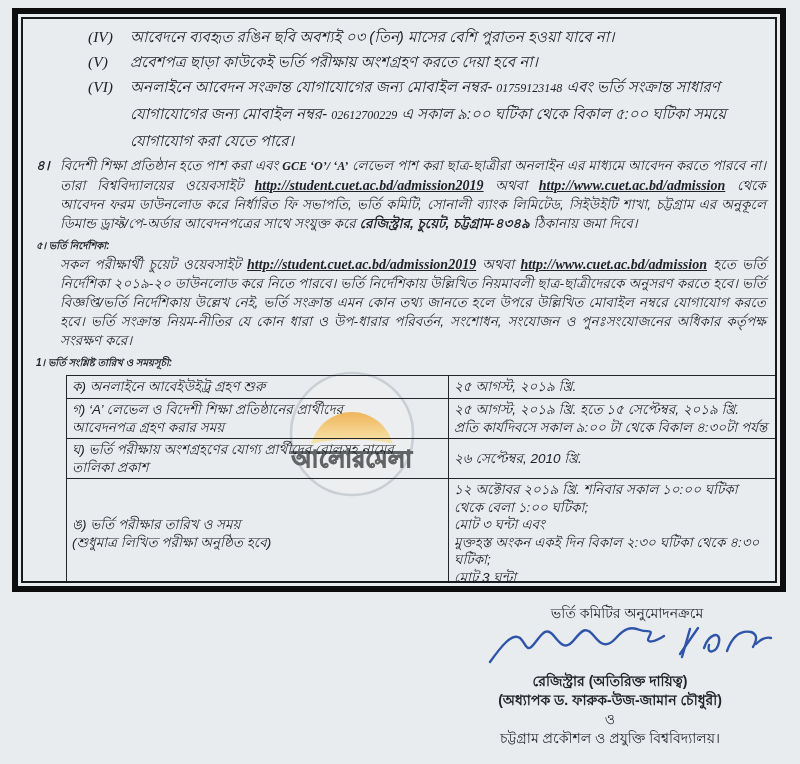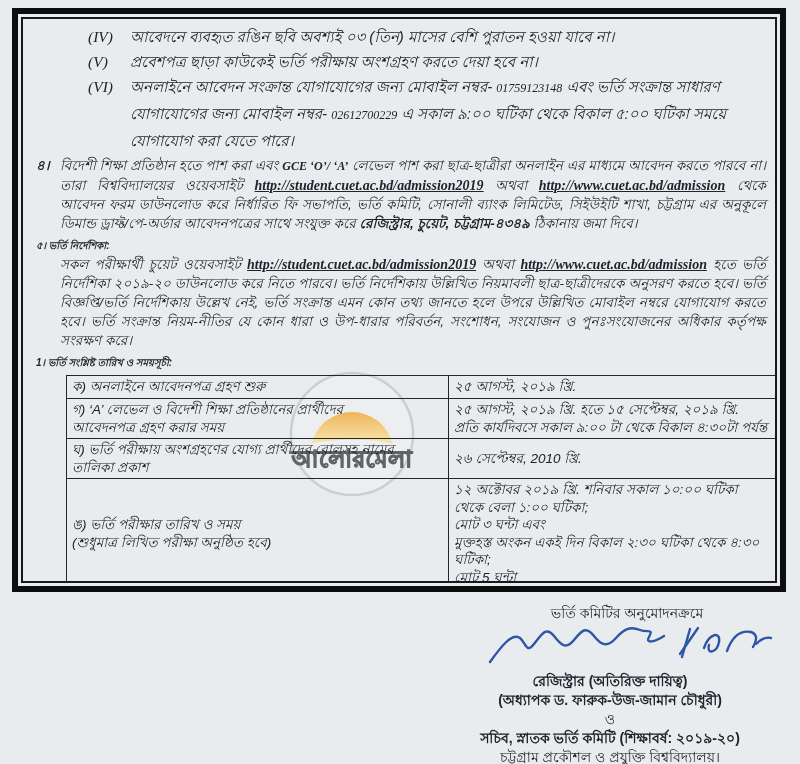--- a/index.html
+++ b/index.html
@@ -98,56 +98,55 @@
     </div>
 
     <div class="sec-heading">৫। ভর্তি নির্দেশিকা:</div>
     <div class="sec-body"><span>সকল পরীক্ষার্থী চুয়েট ওয়েবসাইট </span><span class="link">http://student.cuet.ac.bd/admission2019</span><span> অথবা </span><span class="link">http://www.cuet.ac.bd/admission</span><span> হতে ভর্তি নির্দেশিকা ২০১৯-২০ ডাউনলোড করে নিতে পারবে। ভর্তি নির্দেশিকায় উল্লিখিত নিয়মাবলী ছাত্র-ছাত্রীদেরকে অনুসরণ করতে হবে। ভর্তি বিজ্ঞপ্তি/ভর্তি নির্দেশিকায় উল্লেখ নেই, ভর্তি সংক্রান্ত এমন কোন তথ্য জানতে হলে উপরে উল্লিখিত মোবাইল নম্বরে যোগাযোগ করতে হবে। ভর্তি সংক্রান্ত নিয়ম-নীতির যে কোন ধারা ও উপ-ধারার পরিবর্তন, সংশোধন, সংযোজন ও পুনঃসংযোজনের অধিকার কর্তৃপক্ষ সংরক্ষণ করে।</span></div>
 
     <div class="sec-heading">1। ভর্তি সংশ্লিষ্ট তারিখ ও সময়সূচী:</div>
 
     <table class="schedule">
       <tbody>
         <tr class="r1">
-          <td class="c-label">ক) অনলাইনে আবেদনপত্র গ্রহণ শুরু</td>
+          <td class="c-label">ক) অনলাইনে আবেইউইট্র গ্রহণ শুরু</td>
           <td class="c-value">২৫ আগস্ট, ২০১৯ খ্রি.</td>
         </tr>
         <tr class="r3">
           <td class="c-label">গ) ‘A’ লেভেল ও বিদেশী শিক্ষা প্রতিষ্ঠানের প্রার্থীদের
 আবেদনপত্র গ্রহণ করার সময়</td>
           <td class="c-value">২৫ আগস্ট, ২০১৯ খ্রি. হতে ১৫ সেপ্টেম্বর, ২০১৯ খ্রি.
 প্রতি কার্যদিবসে সকাল ৯:০০ টা থেকে বিকাল ৪:৩০টা পর্যন্ত</td>
         </tr>
         <tr class="r4">
           <td class="c-label">ঘ) ভর্তি পরীক্ষায় অংশগ্রহণের যোগ্য প্রার্থীদের রোলসহ নামের
 তালিকা প্রকাশ</td>
           <td class="c-value">২৬ সেপ্টেম্বর, 2010 খ্রি.</td>
         </tr>
         <tr class="r5">
           <td class="c-label">ঙ) ভর্তি পরীক্ষার তারিখ ও সময়
 (শুধুমাত্র লিখিত পরীক্ষা অনুষ্ঠিত হবে)</td>
           <td class="c-value">১২ অক্টোবর ২০১৯ খ্রি. শনিবার সকাল ১০:০০ ঘটিকা থেকে বেলা ১:০০ ঘটিকা;
 মোট ৩ ঘন্টা এবং
 মুক্তহস্ত অংকন একই দিন বিকাল ২:৩০ ঘটিকা থেকে ৪:৩০ ঘটিকা;
-মোট 5 ঘন্টা</td>
+মোট 3 ঘন্টা</td>
         </tr>
 
       </tbody>
     </table>
 
   </div>
 </div>
 
 <div class="sig-block">
   <div class="sig-approval">ভর্তি কমিটির অনুমোদনক্রমে</div>
   <div class="sig-gap"></div>
   <div class="sig-bold">রেজিস্ট্রার (অতিরিক্ত দায়িত্ব)</div>
   <div class="sig-bold">(অধ্যাপক ড. ফারুক-উজ-জামান চৌধুরী)</div>
   <div>ও</div>
-  <div class="sig-bold">সচিব,  স্নাতক ভর্তি কমিটি (শিক্ষাবর্ষ: ২০১৯-২০)</div>
   <div>চট্টগ্রাম প্রকৌশল ও প্রযুক্তি বিশ্ববিদ্যালয়।</div>
 </div>
 
 <svg class="sig-scribble" viewBox="0 0 312 78" aria-hidden="true">
   <g fill="none" stroke="#2f55a8" stroke-width="2.4" stroke-linecap="round" stroke-linejoin="round">
     <path d="M22,64 C32,50 44,34 52,40 C58,45 58,56 66,46 C74,36 78,28 86,38 C93,47 98,52 106,42 C114,32 118,28 126,38 C133,47 139,50 148,40 C156,31 162,28 172,32 C180,35 186,30 181,39 C177,46 187,44 196,38"></path>
     <path d="M212,56 L230,30"></path>
     <path d="M222,31 L214,59"></path>
     <path d="M236,50 C241,35 253,33 251,44 C249,55 238,57 241,47"></path>
     <path d="M259,53 Q267,31 283,34 Q292,37 285,49"></path>

